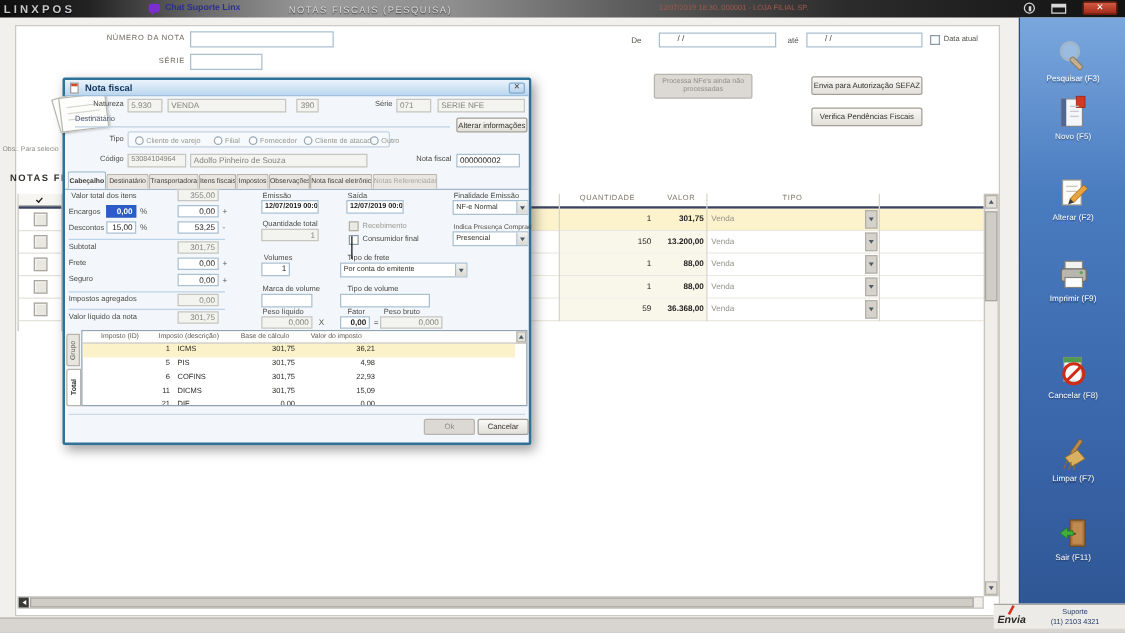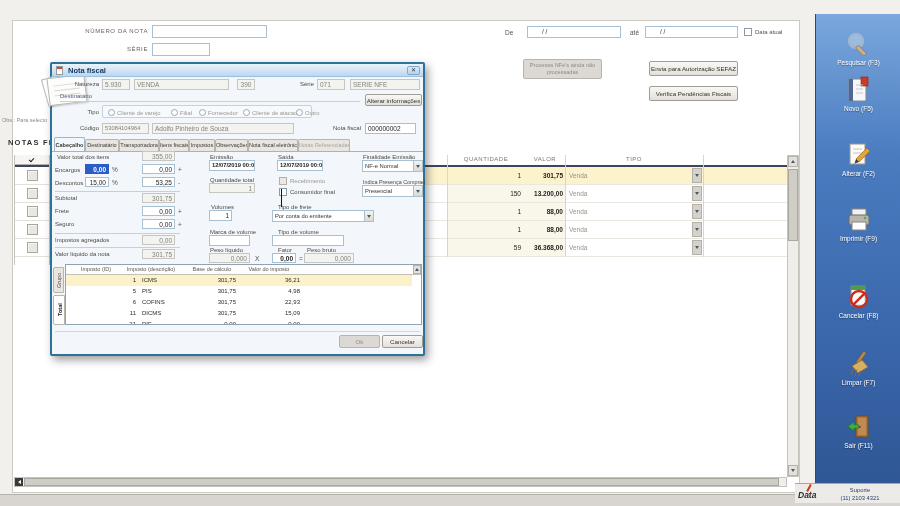--- a/index.html
+++ b/index.html
@@ -93,20 +93,32 @@
   .linxlogo{position:absolute;left:3px;top:6px;font-size:8.5px;font-weight:bold;font-style:italic;color:#2a2a2a}
   .linxred{position:absolute;left:13px;top:0px;width:2px;height:8px;background:#d6331f;transform:rotate(28deg)}
   .supptxt{position:absolute;left:28px;top:2px;width:74px;text-align:center;font-size:5.8px;color:#27406e;line-height:8px}
   .bottomstrip{left:0;top:494px;width:900px;height:12px;background:#d8d5d0;border-top:1px solid #b5b2ac}
 </style>
 </head>
 <body>
 
 <div id="screen">
 
+  <div class="abs topbar">
+    <div class="abs logo">LINXPOS</div>
+    <div class="abs chatbubble"></div>
+    <div class="abs chattext">Chat Suporte Linx</div>
+    <div class="abs apptitle">NOTAS FISCAIS (PESQUISA)</div>
+    <div class="abs session">12/07/2019 18:30, 000001 - LOJA FILIAL SP.</div>
+    <div class="abs infoicon">
+        <i></i>
+      </div>
+    <div class="abs minicon"></div>
+    <div class="abs closebtn">✕</div>
+  </div>
 
   <div class="abs panel"></div>
 
   <div class="abs flabel" style="left:60px;top:28px;width:88px">NÚMERO DA NOTA</div>
   <div class="abs inp" style="left:152px;top:25px;width:115px;height:13px;line-height:11px"></div>
   <div class="abs flabel" style="left:60px;top:46px;width:88px">SÉRIE</div>
   <div class="abs inp" style="left:152px;top:43px;width:58px;height:13px;line-height:11px"></div>
 
   <div class="abs slabel" style="left:505px;top:29px">De</div>
   <div class="abs inp" style="left:527px;top:26px;width:94px;height:12px;line-height:10px;padding-left:14px;color:#44423c">/ /</div>
@@ -280,21 +292,21 @@
           <rect x="13" y="5" width="8" height="17" fill="#c08a50"></rect>
           <circle cx="14.8" cy="14" r="0.9" fill="#5a3a18"></circle>
           <polygon points="3,13.5 9,9 9,11.8 13.5,11.8 13.5,15.2 9,15.2 9,18" fill="#3fae3f" stroke="#1f7a1f" stroke-width="0.7"></polygon>
         </svg>
       <div>Sair (F11)</div>
     </div>
   </div>
 
   <div class="abs support">
     <span class="linxred"></span>
-    <span class="linxlogo">Data</span>
+    <span class="linxlogo">Envia</span>
     <div class="supptxt">
       <div>Suporte</div>
       <div>(11) 2103 4321</div>
     </div>
   </div>
 
   <div class="abs modal">
 
     <div class="abs paper" style="left:-8px;top:10px;width:38px;height:28px;transform:rotate(-16deg)">
         <span class="pl" style="top:7px"></span>

